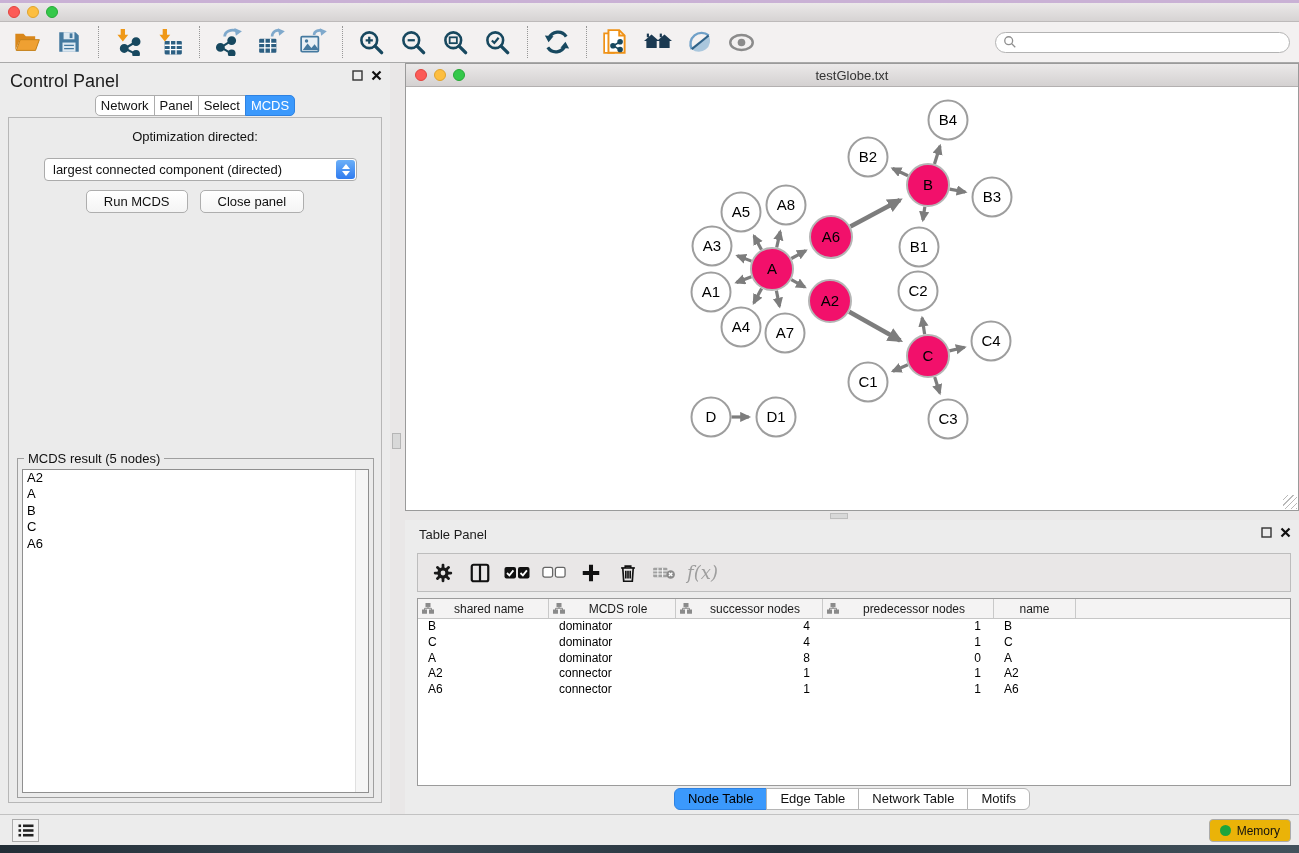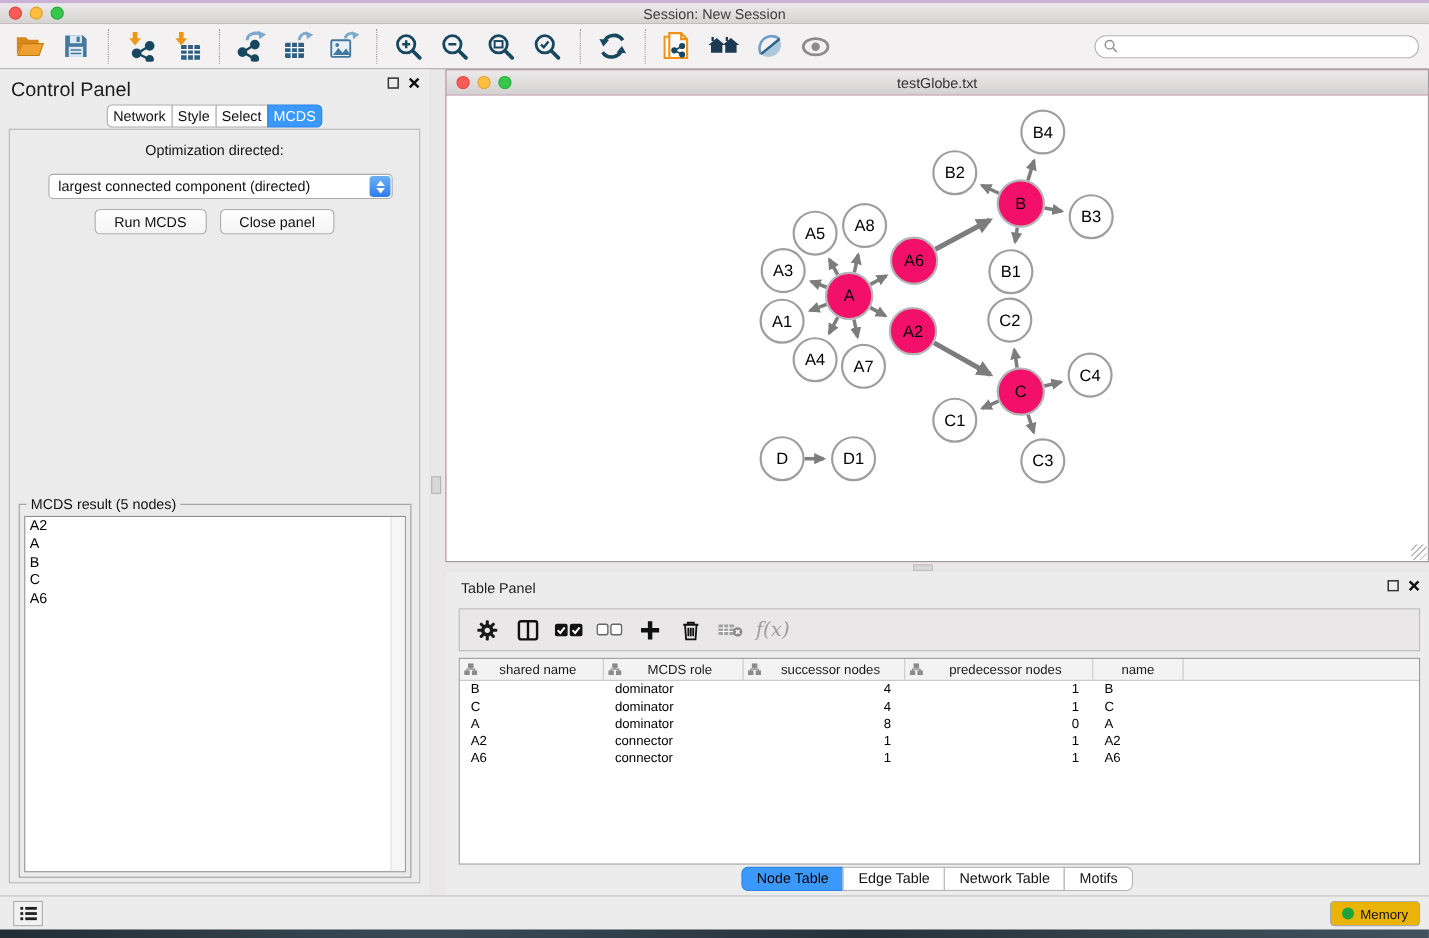--- a/index.html
+++ b/index.html
@@ -114,21 +114,20 @@
 <body>
 
 <div id="desktop-top"></div>
 
 <div id="titlebar">
   <div id="tl-group">
     <div class="traffic t-red"></div>
     <div class="traffic t-yellow"></div>
     <div class="traffic t-green"></div>
   </div>
-  <div id="window-title">Session: New Session</div>
 </div>
 
 <div id="toolbar">
   <div class="tb-btn">
     <svg viewBox="0 0 24 24" width="28" height="28">
       <path fill="#d9871a" d="M2 19 V5 h7 l2 2 h8 v3 H6 Z"></path>
       <path fill="#efa032" stroke="#c07b10" stroke-width="0.8" d="M6.2 10 h16.4 l-3.3 9.2 H2.8 Z"></path>
     </svg>
   </div>
   <div class="tb-btn">
@@ -280,21 +279,21 @@
   <div class="panel-icons">
     <svg width="11" height="11" viewBox="0 0 11 11">
       <rect x="1" y="1" width="9" height="9" fill="none" stroke="#333" stroke-width="1.4"></rect>
     </svg>
     <svg width="11" height="11" viewBox="0 0 11 11">
       <path d="M1.5 1.5 L9.5 9.5 M9.5 1.5 L1.5 9.5" stroke="#111" stroke-width="2.2"></path>
     </svg>
   </div>
   <div id="cp-tabs">
       <div class="cp-tab">Network</div>
-      <div class="cp-tab">Style</div>
+      <div class="cp-tab">Panel</div>
       <div class="cp-tab">Select</div>
       <div class="cp-tab active">MCDS</div>
     </div>
   <div id="cp-inner">
     <div id="opt-label">Optimization directed:</div>
     <div id="criterion-select">
       <span>largest connected component (directed)</span>
       <div id="criterion-stepper">
         <div class="step-arrow step-up"></div>
         <div class="step-arrow step-down"></div>

